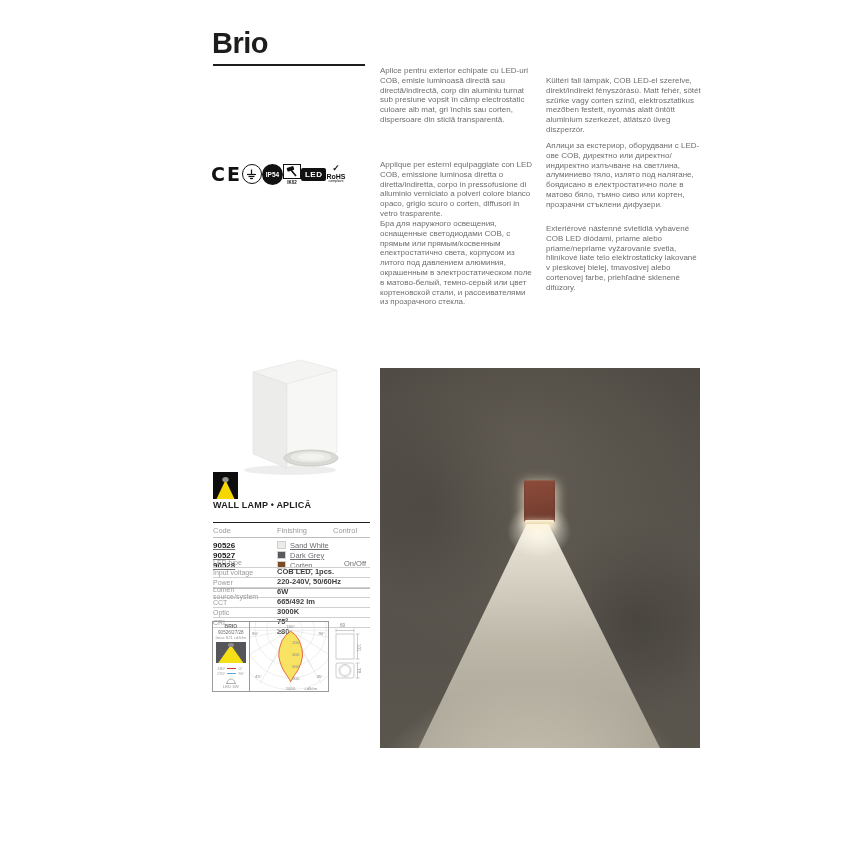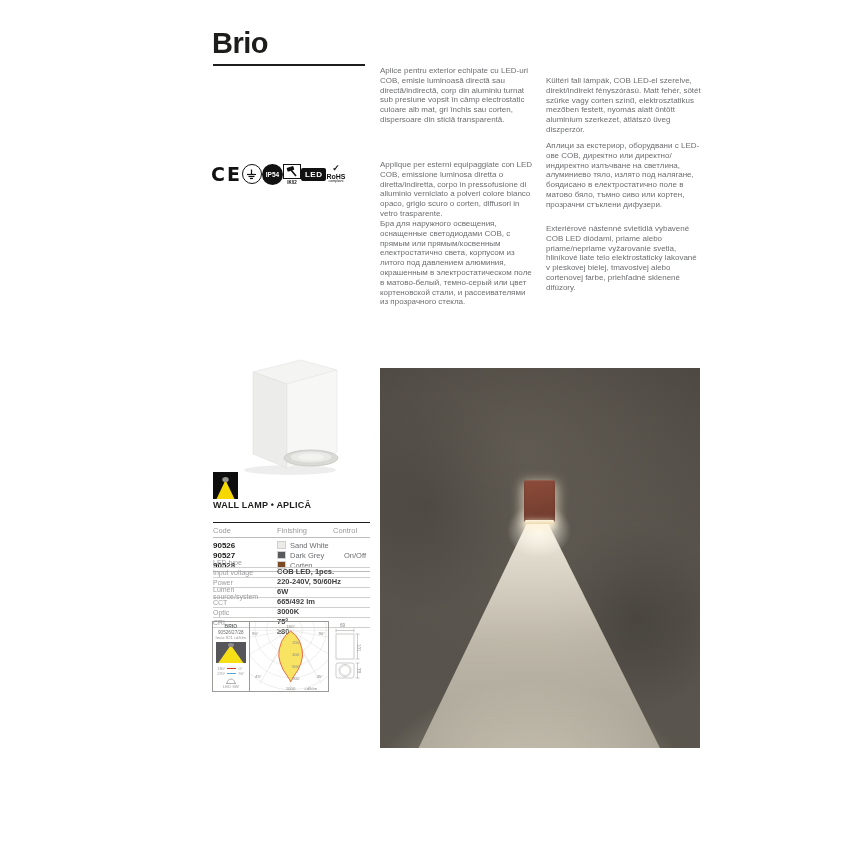--- a/index.html
+++ b/index.html
@@ -38,21 +38,21 @@
   
   .photo-left { left:205px; top:346px; width:168px; height:132px; background:#fff; }
   
   .beam-icon { left:213px; top:472px; width:25px; height:27px; background:#0d0d0d; overflow:hidden; }
 
   
   .ptable { left:213px; top:500px; width:157px; color:#6d6e71; }
   .ptable-heading { font-size:9px; font-weight:bold; color:#1d1d1b; letter-spacing:0.2px; padding-bottom:12px; border-bottom:1.2px solid #1d1d1b; }
   .ptable-header { display:flex; font-size:7.5px; color:#9b9b9e; padding:2.5px 0; border-bottom:0.8px solid #bcbcbc; }
   .col-code { width:64px; } .col-fin { width:56px; } .col-ctl { width:37px; }
-  .fin-rows { position:relative; border-bottom:0.8px solid #bcbcbc; padding:2px 0 1px 0; }
+  .fin-rows { position:relative; border-bottom:0.8px solid #bcbcbc; padding:2px 0 18px 0;text-decoration:underline; }
   .fin-row { display:flex; align-items:center; height:10px; }
   .fin-row .code { width:64px; font-size:8px; font-weight:bold; color:#1d1d1b; }
   .swatch { width:9px; height:8px; margin-right:4px; border:0.5px solid #d0d0d0; }
   .fin-name { font-size:7.5px; color:#6d6e71; }
   .ctl-value { position:absolute; right:4px; top:50%; transform:translateY(-50%); font-size:7.5px; color:#6d6e71; }
 
   
   .specs { left:213px; top:558px; width:157px; }
   .spec-row { display:flex; align-items:center; height:10px; border-bottom:0.6px solid #cfcfcd; }
   .spec-label { width:64px; font-size:7px; color:#9b9b9e; }

